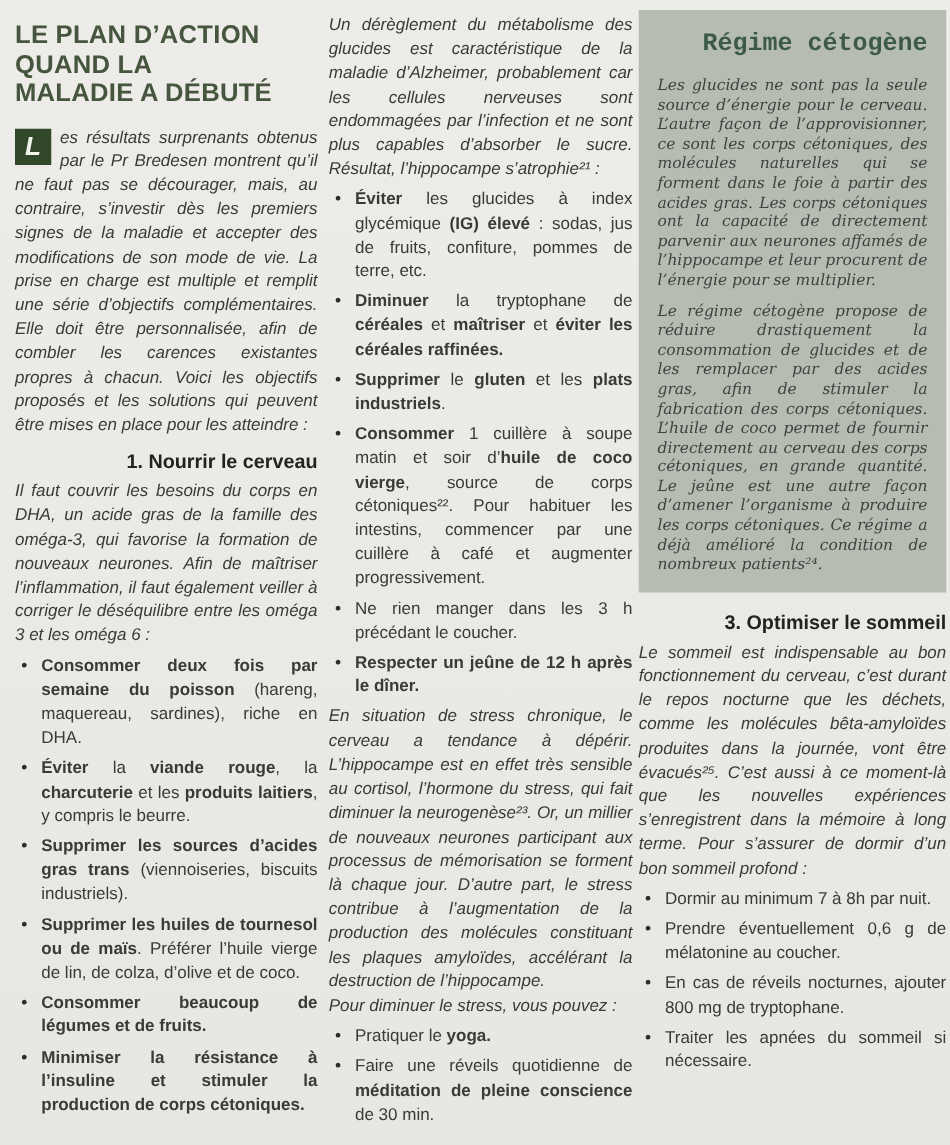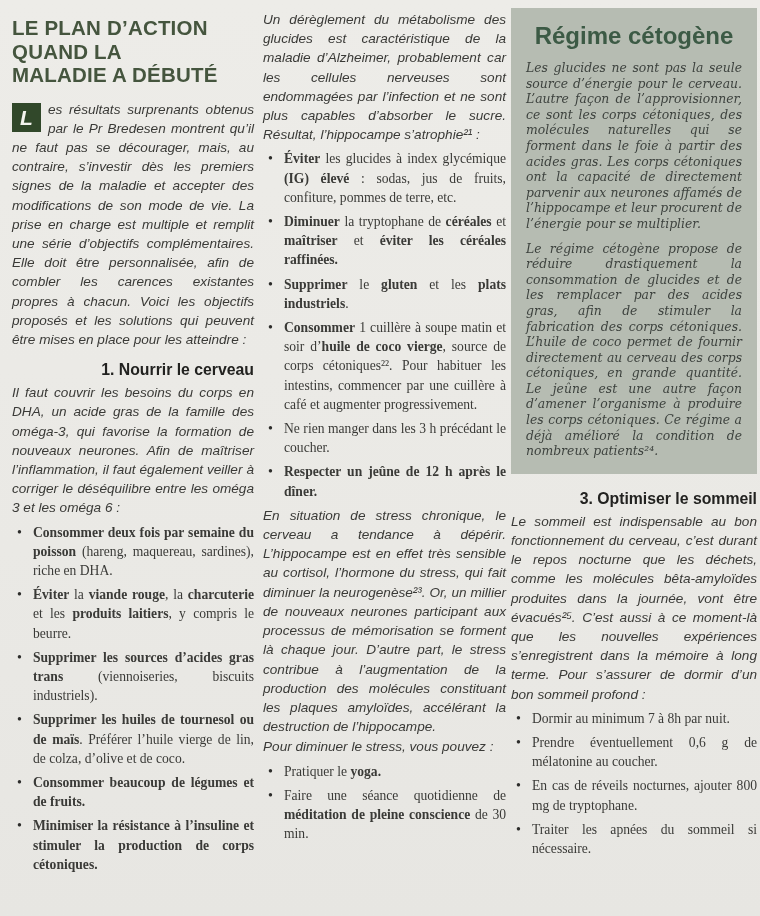--- a/index.html
+++ b/index.html
@@ -25,39 +25,39 @@
     font-size:15.8px; line-height:19px; color:#222220; font-weight:bold;
     margin:11px 0 4px 0; text-align:right;
   }
   p { margin:0;font-style:italic; }
   .dropcap {
     float:left; width:29px; height:29px; margin:3px 7px 0 0;
     background:#31482a; color:#f4f4ef;
     font-weight:bold; font-size:21px; line-height:29px; text-align:center;
   }
   ul.bullet-list { list-style:none; margin:5px 0 0 0; padding:0; }
-  ul.bullet-list li { position:relative; padding-left:21px; margin:0 0 5px 0;font-family:Liberation Serif, serif; }
+  ul.bullet-list li { position:relative; padding-left:21px; margin:0 0 5px 0; }
   ul.bullet-list li::before {
     content:"\2022"; position:absolute; left:5px; top:0;
     color:#2c2c2a; font-size:14px;
   }
   .b { font-weight:bold; }
 
   aside.greenbox {
     background:#b6bcb2;
     padding:17px 15px 15px 15px;
     margin-bottom:15px;
     font-family:"DejaVu Serif", serif;
     font-size:12.4px; line-height:15.6px; color:#3d423e;
     text-align:justify;
   }
   aside.greenbox h3 {
-    font-family:Liberation Sans, sans-serif;
-    font-size:24px; line-height:22px; color:#3c5a45;
-    font-weight:bold; margin:0 0 13px 0; text-align:center;
+    font-family:Liberation Mono, monospace;
+    font-size:20px; line-height:22px; color:#3c5a45;
+    font-weight:bold; margin:0 0 13px 0; text-align:right;
   }
   aside.greenbox p { margin:0 0 9px 0; }
   aside.greenbox p:last-child { margin-bottom:0; }
   .lead-in { margin-top:1px; }
 </style>
 </head>
 <body>
 
 <div class="page">
 
@@ -89,21 +89,21 @@
       <li><span class="b">Diminuer</span><span> la tryptophane de </span><span class="b">céréales</span><span> et </span><span class="b">maîtriser</span><span> et </span><span class="b">éviter les céréales raffinées.</span></li>
       <li><span class="b">Supprimer</span><span> le </span><span class="b">gluten</span><span> et les </span><span class="b">plats industriels</span><span>.</span></li>
       <li><span class="b">Consommer</span><span> 1 cuillère à soupe matin et soir d’</span><span class="b">huile de coco vierge</span><span>, source de corps cétoniques²². Pour habituer les intestins, commencer par une cuillère à café et augmenter progressivement.</span></li>
       <li><span>Ne rien manger dans les 3 h précédant le coucher.</span></li>
       <li><span class="b">Respecter un jeûne de 12 h après le dîner.</span></li>
     </ul>
     <p>En situation de stress chronique, le cerveau a tendance à dépérir. L’hippocampe est en effet très sensible au cortisol, l’hormone du stress, qui fait diminuer la neurogenèse²³. Or, un millier de nouveaux neurones participant aux processus de mémorisation se forment là chaque jour. D’autre part, le stress contribue à l’augmentation de la production des molécules constituant les plaques amyloïdes, accélérant la destruction de l’hippocampe.</p>
     <p class="lead-in">Pour diminuer le stress, vous pouvez :</p>
     <ul class="bullet-list">
       <li><span>Pratiquer le </span><span class="b">yoga.</span></li>
-      <li><span>Faire une séance quotidienne de </span><span class="b">méditation de pleine conscience</span><span> de 30 min.</span></li>
+      <li><span>Faire une réveils quotidienne de </span><span class="b">méditation de pleine conscience</span><span> de 30 min.</span></li>
     </ul>
   </div>
 
   <div class="col col-3">
     <aside class="greenbox">
       <h3>Régime cétogène</h3>
       <p>Les glucides ne sont pas la seule source d’énergie pour le cerveau. L’autre façon de l’approvisionner, ce sont les corps cétoniques, des molécules naturelles qui se forment dans le foie à partir des acides gras. Les corps cétoniques ont la capacité de directement parvenir aux neurones affamés de l’hippocampe et leur procurent de l’énergie pour se multiplier.</p>
       <p>Le régime cétogène propose de réduire drastiquement la consommation de glucides et de les remplacer par des acides gras, afin de stimuler la fabrication des corps cétoniques. L’huile de coco permet de fournir directement au cerveau des corps cétoniques, en grande quantité. Le jeûne est une autre façon d’amener l’organisme à produire les corps cétoniques. Ce régime a déjà amélioré la condition de nombreux patients²⁴.</p>
     </aside>
     <h2 class="section-heading">3. Optimiser le sommeil</h2>

